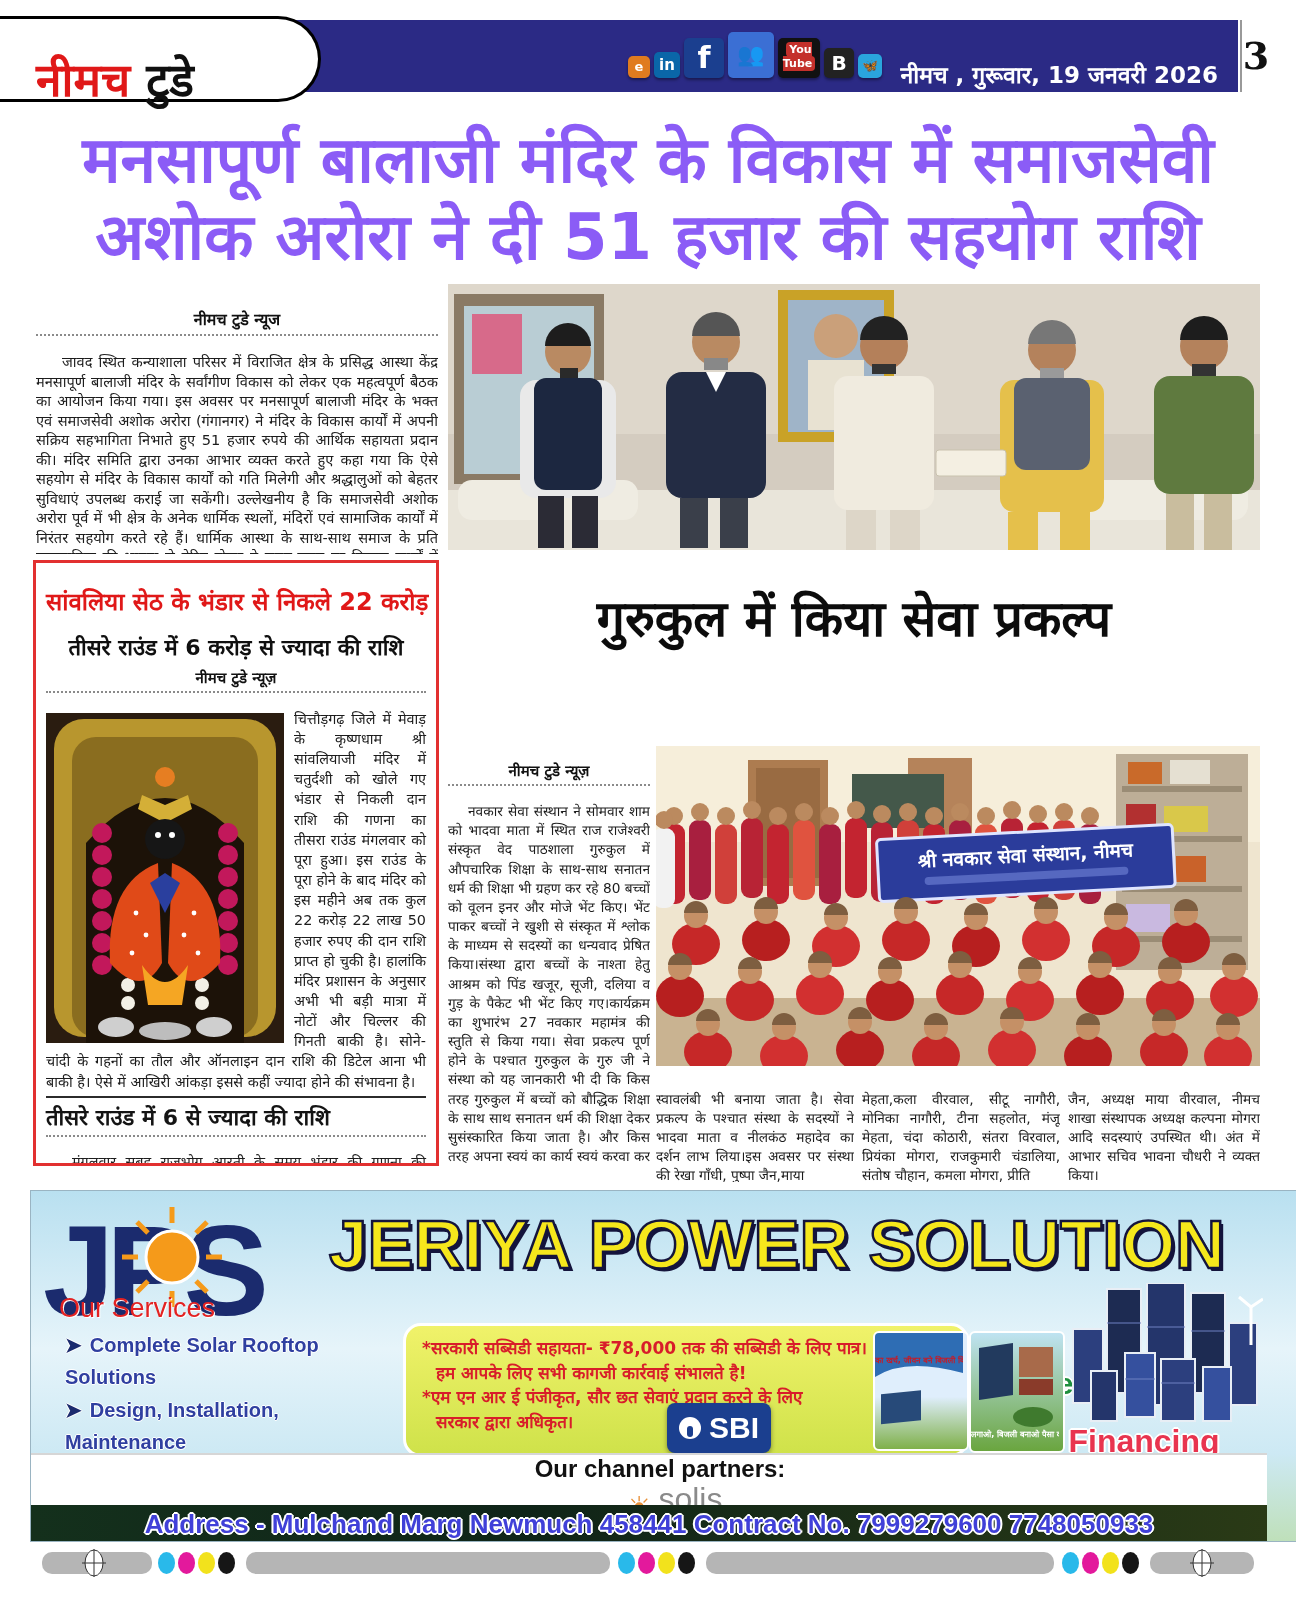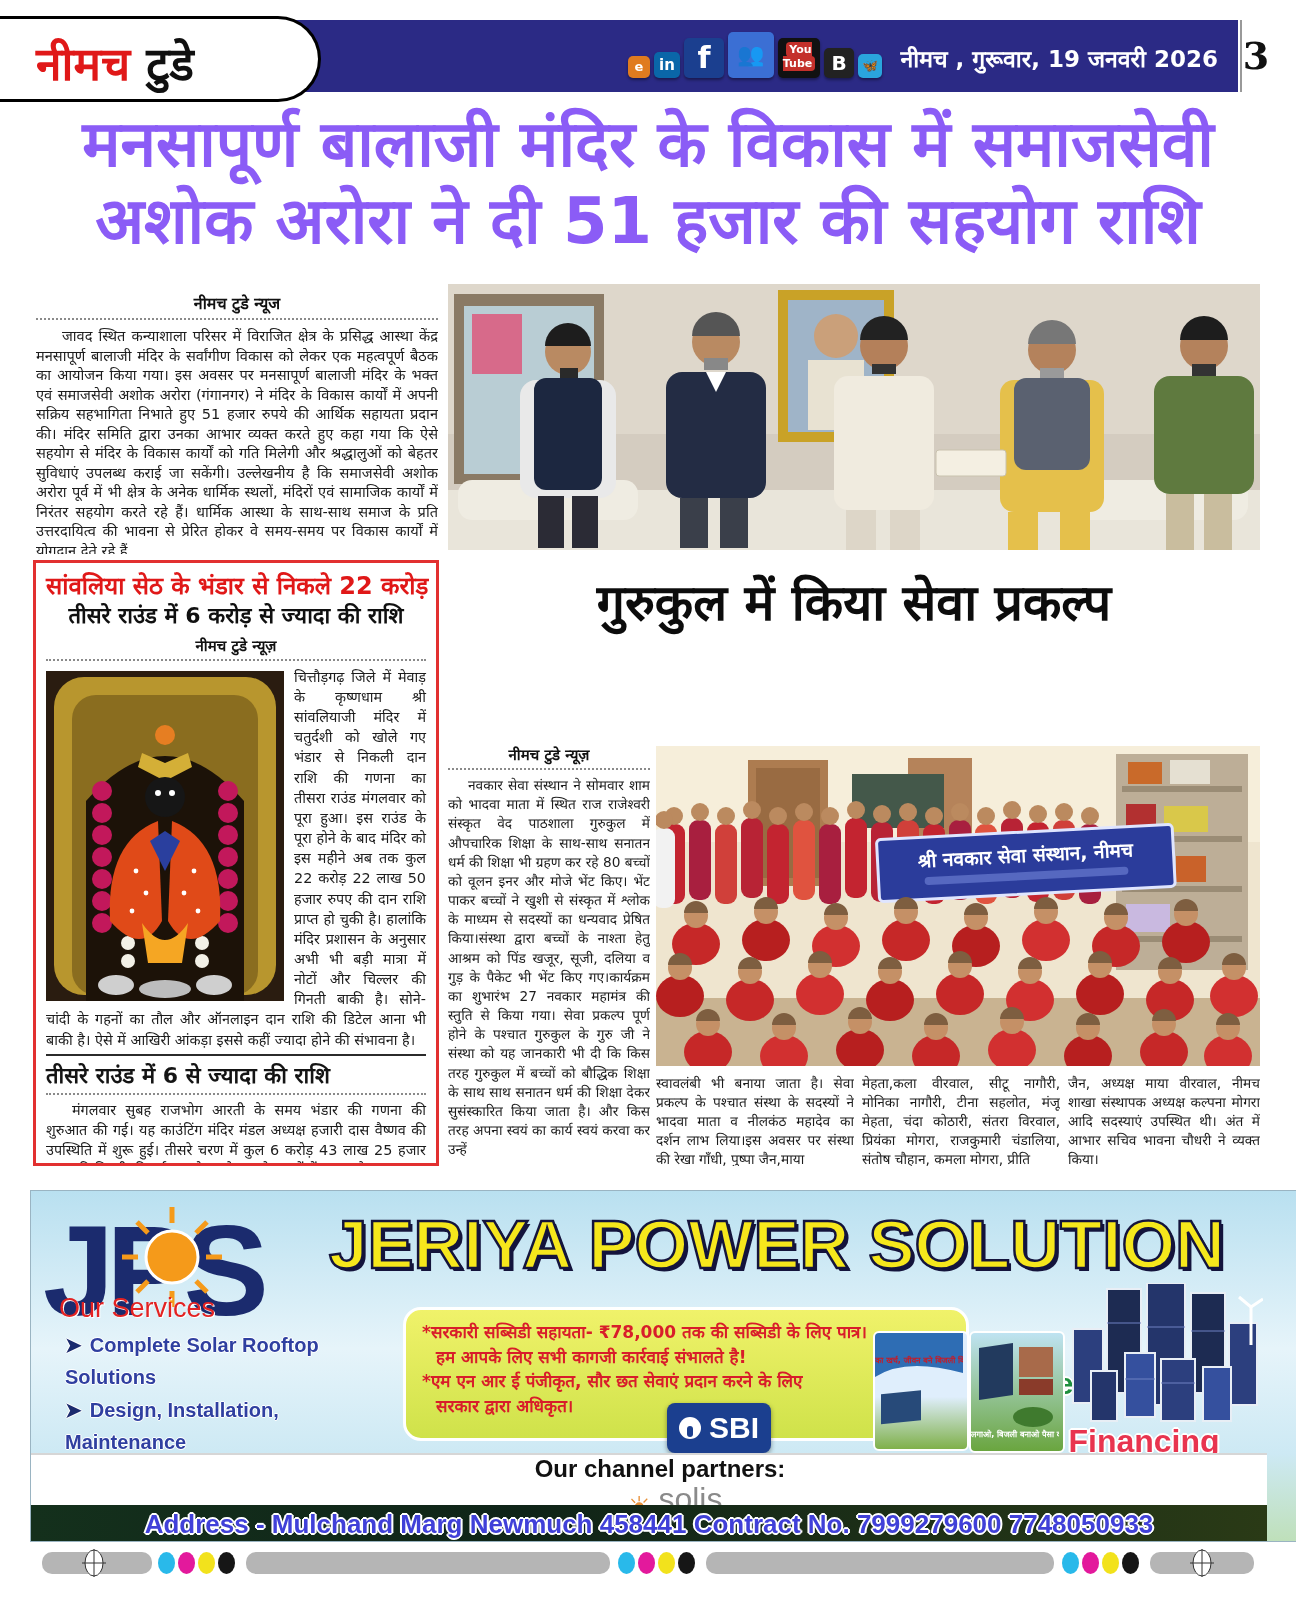--- a/index.html
+++ b/index.html
@@ -1,19 +1,19 @@
 <!DOCTYPE html>
 <html><head>
 <meta charset="utf-8">
 <style>
   html,body{margin:0;padding:0;background:#fff;}
   .page{position:relative;width:1296px;height:1600px;background:#fff;overflow:hidden;
         font-family:"DejaVu Sans",sans-serif;color:#111;}
   .abs{position:absolute;}
-  .dev{font-family:"DejaVu Sans",sans-serif;}
+  .dev{font-family:"DejaVu Sans",sans-serif;margin-top:16px;}
   .lat{font-family:"Liberation Sans",sans-serif;}
   .just{text-align:justify;}
   .byline{text-align:center;font-weight:bold;font-size:16px;}
   .dotline{border-bottom:2px dotted #8a8a8a;margin:4px 0 6px 0;}
   .body-txt{font-size:14.3px;line-height:1.42;color:#1c1c1c;}
   .ind{text-indent:26px;}
   
   .bluebar{background:#2b2a85;}
   .logoblob{background:#fff;border:3px solid #000;border-left:none;border-radius:0 70px 70px 0;}
   .soc{display:flex;gap:4px;align-items:flex-end;}

